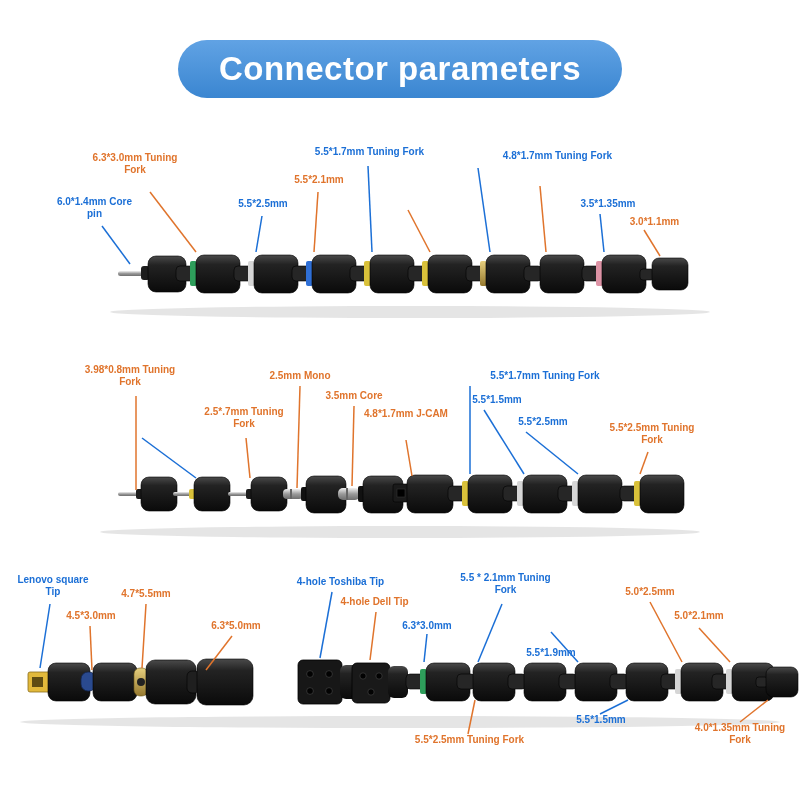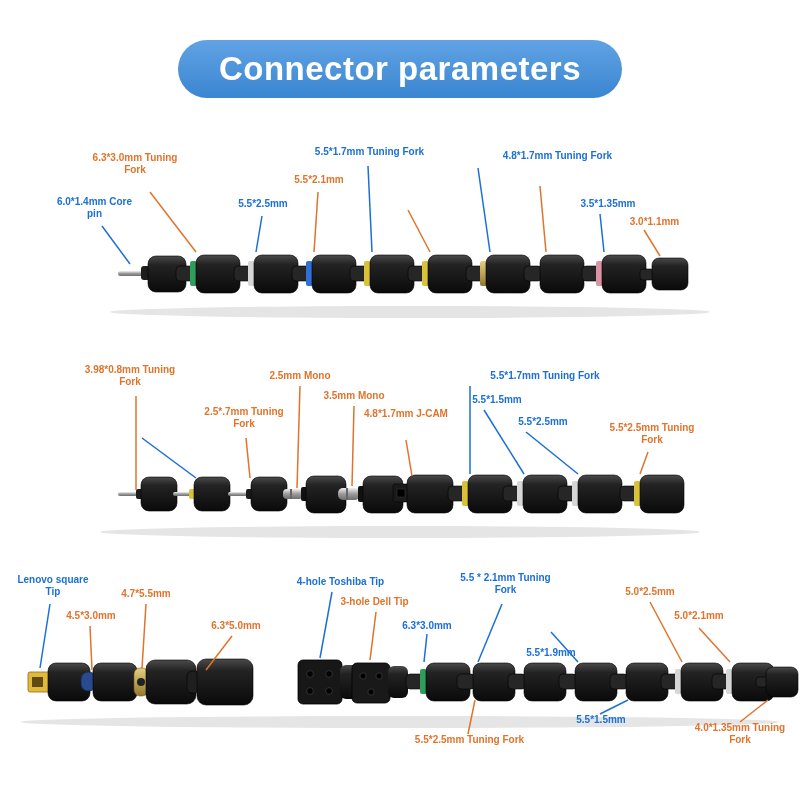--- a/index.html
+++ b/index.html
@@ -286,33 +286,33 @@
   <div class="lbl b" style="left:222px;top:198px;width:82px">5.5*2.5mm</div>
   <div class="lbl o" style="left:278px;top:174px;width:82px">5.5*2.1mm</div>
   <div class="lbl b" style="left:282px;top:146px;width:175px">5.5*1.7mm Tuning Fork</div>
   <div class="lbl b" style="left:470px;top:150px;width:175px">4.8*1.7mm Tuning Fork</div>
   <div class="lbl b" style="left:562px;top:198px;width:92px">3.5*1.35mm</div>
   <div class="lbl o" style="left:612px;top:216px;width:85px">3.0*1.1mm</div>
 
   <div class="lbl o" style="left:80px;top:364px;width:100px">3.98*0.8mm Tuning Fork</div>
   <div class="lbl o" style="left:196px;top:406px;width:96px">2.5*.7mm Tuning Fork</div>
   <div class="lbl o" style="left:252px;top:370px;width:96px">2.5mm Mono</div>
-  <div class="lbl o" style="left:306px;top:390px;width:96px">3.5mm Mono</div>
+  <div class="lbl o" style="left:306px;top:390px;width:96px">3.5mm Core</div>
   <div class="lbl o" style="left:362px;top:408px;width:88px">4.8*1.7mm J-CAM</div>
   <div class="lbl b" style="left:455px;top:370px;width:180px">5.5*1.7mm Tuning Fork</div>
   <div class="lbl b" style="left:452px;top:394px;width:90px">5.5*1.5mm</div>
   <div class="lbl b" style="left:498px;top:416px;width:90px">5.5*2.5mm</div>
   <div class="lbl o" style="left:602px;top:422px;width:100px">5.5*2.5mm Tuning Fork</div>
 
   <div class="lbl b" style="left:12px;top:574px;width:82px">Lenovo square Tip</div>
   <div class="lbl o" style="left:102px;top:588px;width:88px">4.7*5.5mm</div>
   <div class="lbl o" style="left:48px;top:610px;width:86px">4.5*3.0mm</div>
   <div class="lbl o" style="left:192px;top:620px;width:88px">6.3*5.0mm</div>
   <div class="lbl b" style="left:258px;top:576px;width:165px">4-hole Toshiba Tip</div>
-  <div class="lbl o" style="left:312px;top:596px;width:125px">3-hole Dell Tip</div>
+  <div class="lbl o" style="left:312px;top:596px;width:125px">4-hole Dell Tip</div>
   <div class="lbl b" style="left:382px;top:620px;width:90px">6.3*3.0mm</div>
   <div class="lbl b" style="left:458px;top:572px;width:95px">5.5 * 2.1mm Tuning Fork</div>
   <div class="lbl b" style="left:508px;top:647px;width:86px">5.5*1.9mm</div>
   <div class="lbl o" style="left:606px;top:586px;width:88px">5.0*2.5mm</div>
   <div class="lbl o" style="left:656px;top:610px;width:86px">5.0*2.1mm</div>
   <div class="lbl b" style="left:558px;top:714px;width:86px">5.5*1.5mm</div>
   <div class="lbl o" style="left:382px;top:734px;width:175px">5.5*2.5mm Tuning Fork</div>
   <div class="lbl o" style="left:692px;top:722px;width:96px">4.0*1.35mm Tuning Fork</div>
 
 </div>

